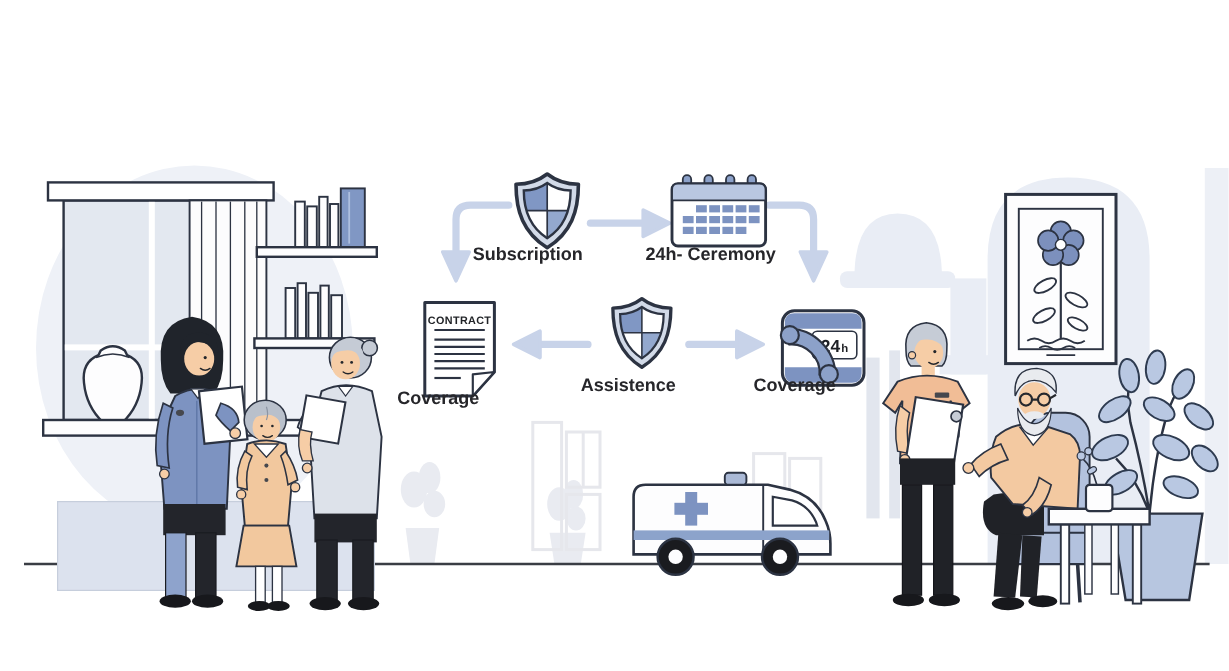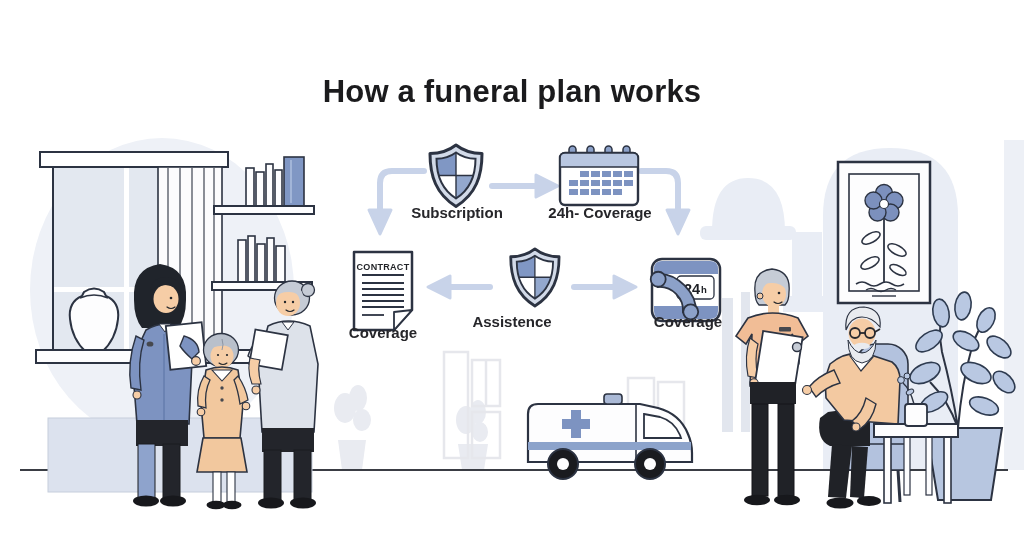--- a/index.html
+++ b/index.html
@@ -1,20 +1,20 @@
 <!DOCTYPE html>
 <html><head>
 <meta charset="utf-8">
 <style>
   html,body{margin:0;padding:0;background:#ffffff}
   .stage{position:relative;width:1024px;height:559px;overflow:hidden;background:#ffffff;
          font-family:"Liberation Sans",sans-serif}
   .title{position:absolute;left:0;right:0;top:74px;text-align:center;
          font-size:31px;font-weight:800;color:#1b1b1d;letter-spacing:.2px}
-  .flow-label{position:absolute;text-align:center;font-size:15px;font-weight:700;color:#26262a}
+  .flow-label{position:absolute;text-align:left;font-size:15px;font-weight:700;color:#26262a}
   #art{position:absolute;left:0;top:0}
   svg text{font-family:"Liberation Sans",sans-serif}
 </style>
 </head>
 <body>
 
 <div class="stage">
 
   <svg id="art" width="1024" height="559" viewBox="0 0 1024 559">
     <defs>
@@ -390,20 +390,19 @@
       <text x="692" y="293.5" text-anchor="middle" font-size="14.5" font-weight="800" fill="#1d1f24">24</text>
       <text x="701" y="293" font-size="9.5" font-weight="800" fill="#1d1f24">h</text>
       <g transform="translate(678,292) rotate(45)">
         <path d="M-27,2 C-15,-13 15,-13 27,2 L18,11 C9,0 -9,0 -18,11 Z" fill="#8ca1c9" stroke="#2c3342" stroke-width="1.8" stroke-linejoin="round"></path>
         <circle cx="-23" cy="5" r="7.5" fill="#8ca1c9" stroke="#2c3342" stroke-width="1.8"></circle>
         <circle cx="23" cy="5" r="7.5" fill="#8ca1c9" stroke="#2c3342" stroke-width="1.8"></circle>
       </g>
     </g>
   </svg>
 
-  <div class="title">How a funeral plan works</div>
 
   <div class="flow-label" style="left:394px;top:204px;width:126px">Subscription</div>
-  <div class="flow-label" style="left:538px;top:204px;width:124px">24h- Coverage</div>
+  <div class="flow-label" style="left:538px;top:204px;width:124px">24h- Ceremony</div>
   <div class="flow-label" style="left:331px;top:324px;width:104px">Coverage</div>
-  <div class="flow-label" style="left:452px;top:313px;width:120px">Assistence</div>
+  <div class="flow-label" style="left:484px;top:313px;width:120px">Assistence</div>
   <div class="flow-label" style="left:628px;top:313px;width:120px">Coverage</div>
 </div>
 
 </body></html>

